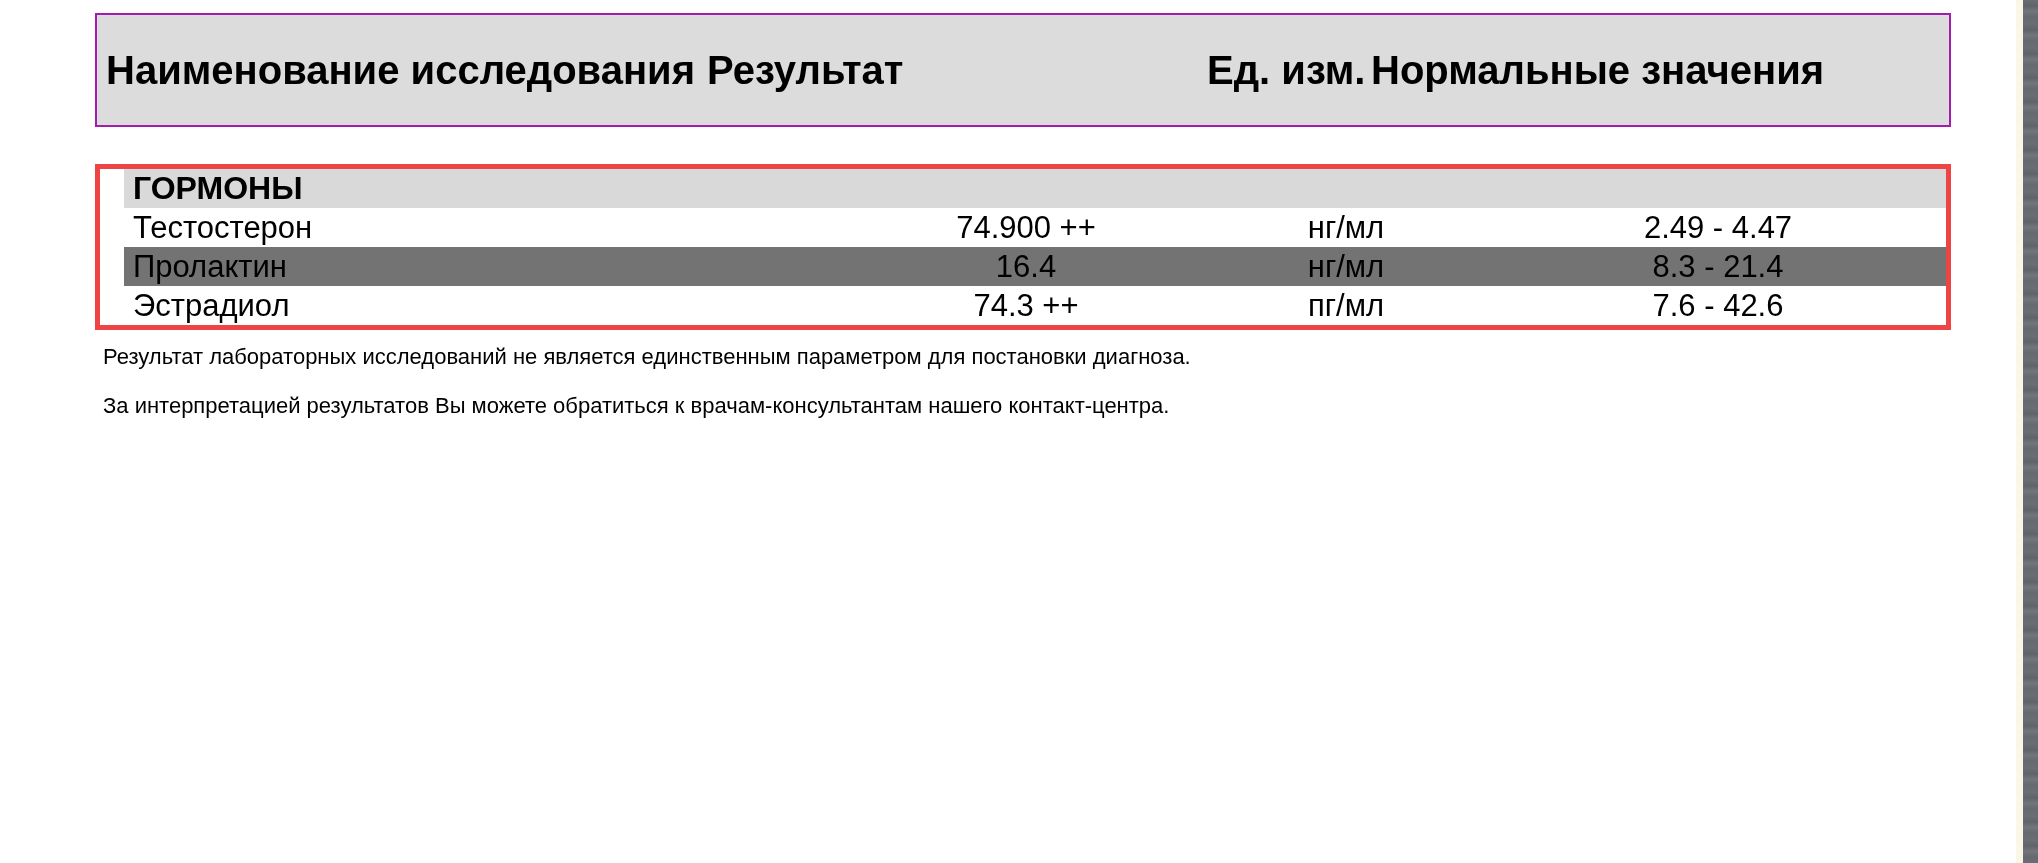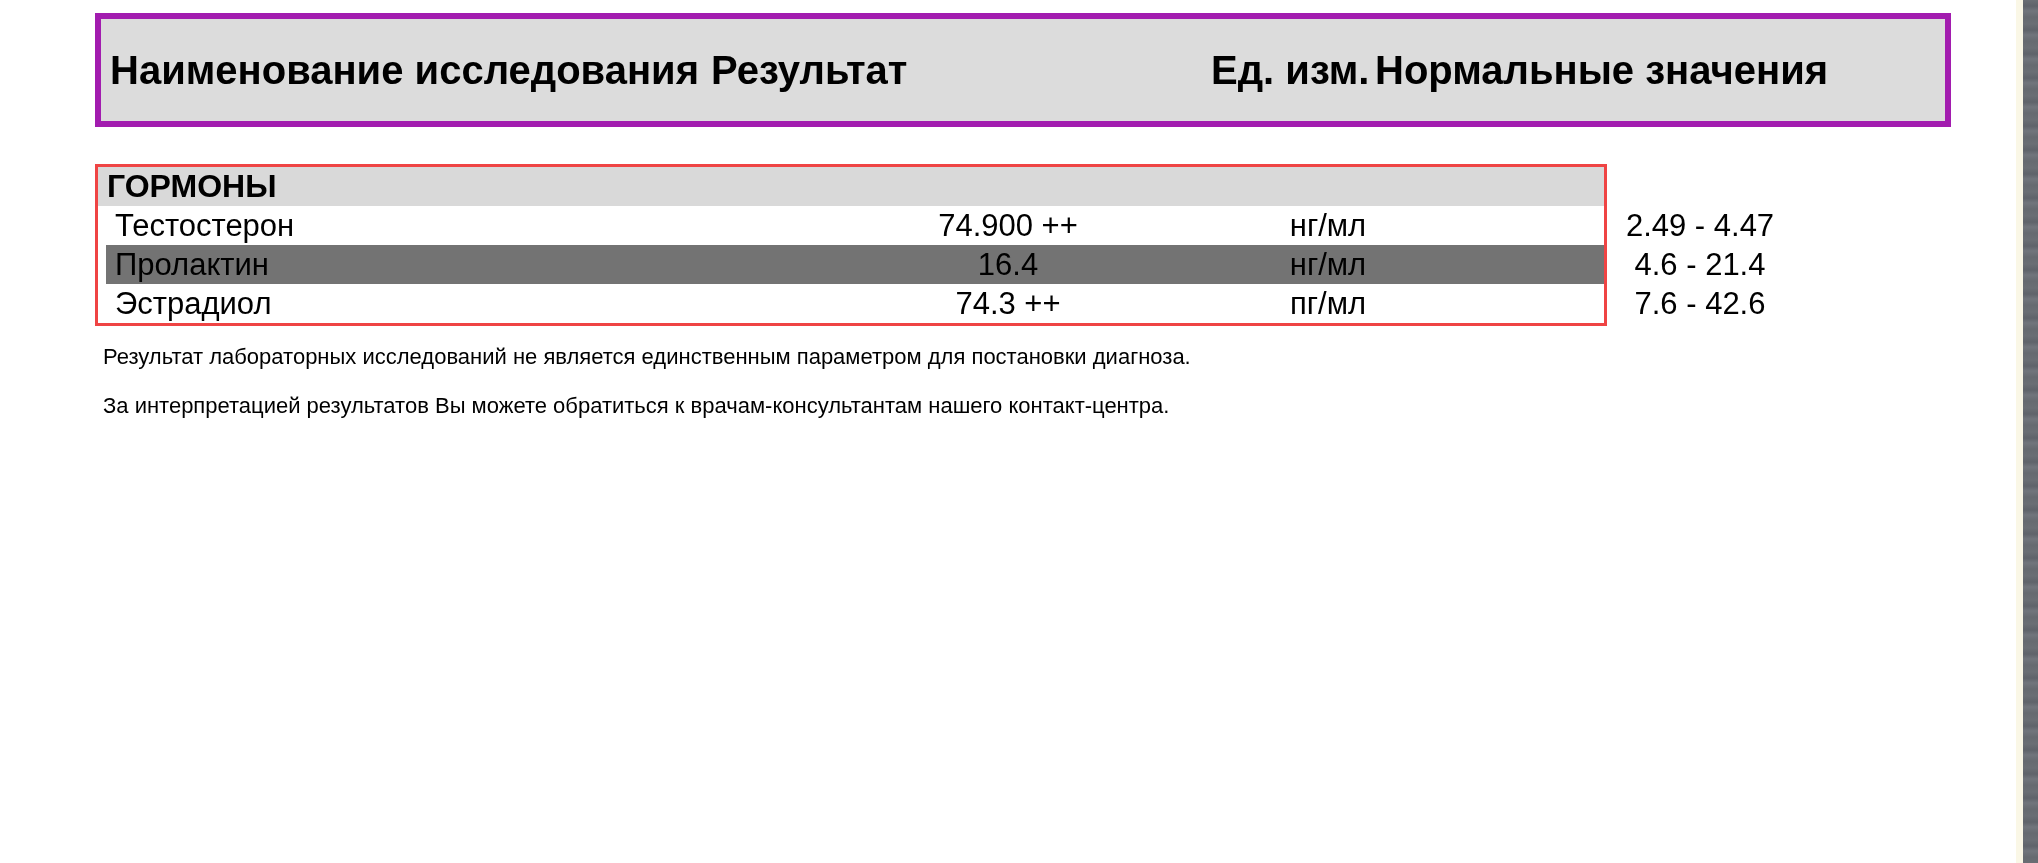--- a/index.html
+++ b/index.html
@@ -11,51 +11,51 @@
     overflow:hidden;
     font-family:"Liberation Sans", sans-serif;
     color:#000000;
   }
 
   
   .hdr-table {
     position:absolute; left:95px; top:13px;
     width:1856px; height:114px;
     background:#dcdcdc;
-    border:6px solid #a21caf;
+    border:2px solid #a21caf;
     display:grid;
     grid-template-columns:610px 500px 164px 576px;
     align-items:center;
   }
   .hdr-cell {
     font-size:40px; font-weight:700;
     white-space:nowrap;
   }
   .hdr-cell.first { text-align:left; padding-left:9px; }
 
   
   .res-table {
     position:absolute; left:95px; top:164px;
-    width:1512px;
+    width:1856px;
     background:#ffffff;
-    border:3px solid #ef4444;
+    border:5px solid #ef4444;
+    padding-left:24px;
   }
   .section-row {
     height:39px;
     background:#d9d9d9;
     display:flex; align-items:center;
     padding-left:9px;
     font-size:32px; font-weight:700;
   }
   .data-row {
     height:39px;
     display:grid;
     grid-template-columns:698px 408px 232px 512px;
     align-items:center;
-    margin-left:8px;
   }
   .data-row.alt { background:#737373; }
   .cell { font-size:31px; text-align:center; white-space:nowrap; }
   .cell.name { text-align:left; padding-left:9px; }
 
   
   .note {
     position:absolute; left:103px;
     font-size:22px;
     white-space:nowrap;
@@ -99,21 +99,21 @@
       <div class="cell name">Тестостерон</div>
       <div class="cell">74.900 ++</div>
       <div class="cell">нг/мл</div>
       <div class="cell">2.49 - 4.47</div>
     </div>
 
     <div class="data-row alt">
       <div class="cell name">Пролактин</div>
       <div class="cell">16.4</div>
       <div class="cell">нг/мл</div>
-      <div class="cell">4.6 - 21.4</div>
+      <div class="cell">8.3 - 21.4</div>
     </div>
 
     <div class="data-row">
       <div class="cell name">Эстрадиол</div>
       <div class="cell">74.3 ++</div>
       <div class="cell">пг/мл</div>
       <div class="cell">7.6 - 42.6</div>
     </div>
   </div>
 

